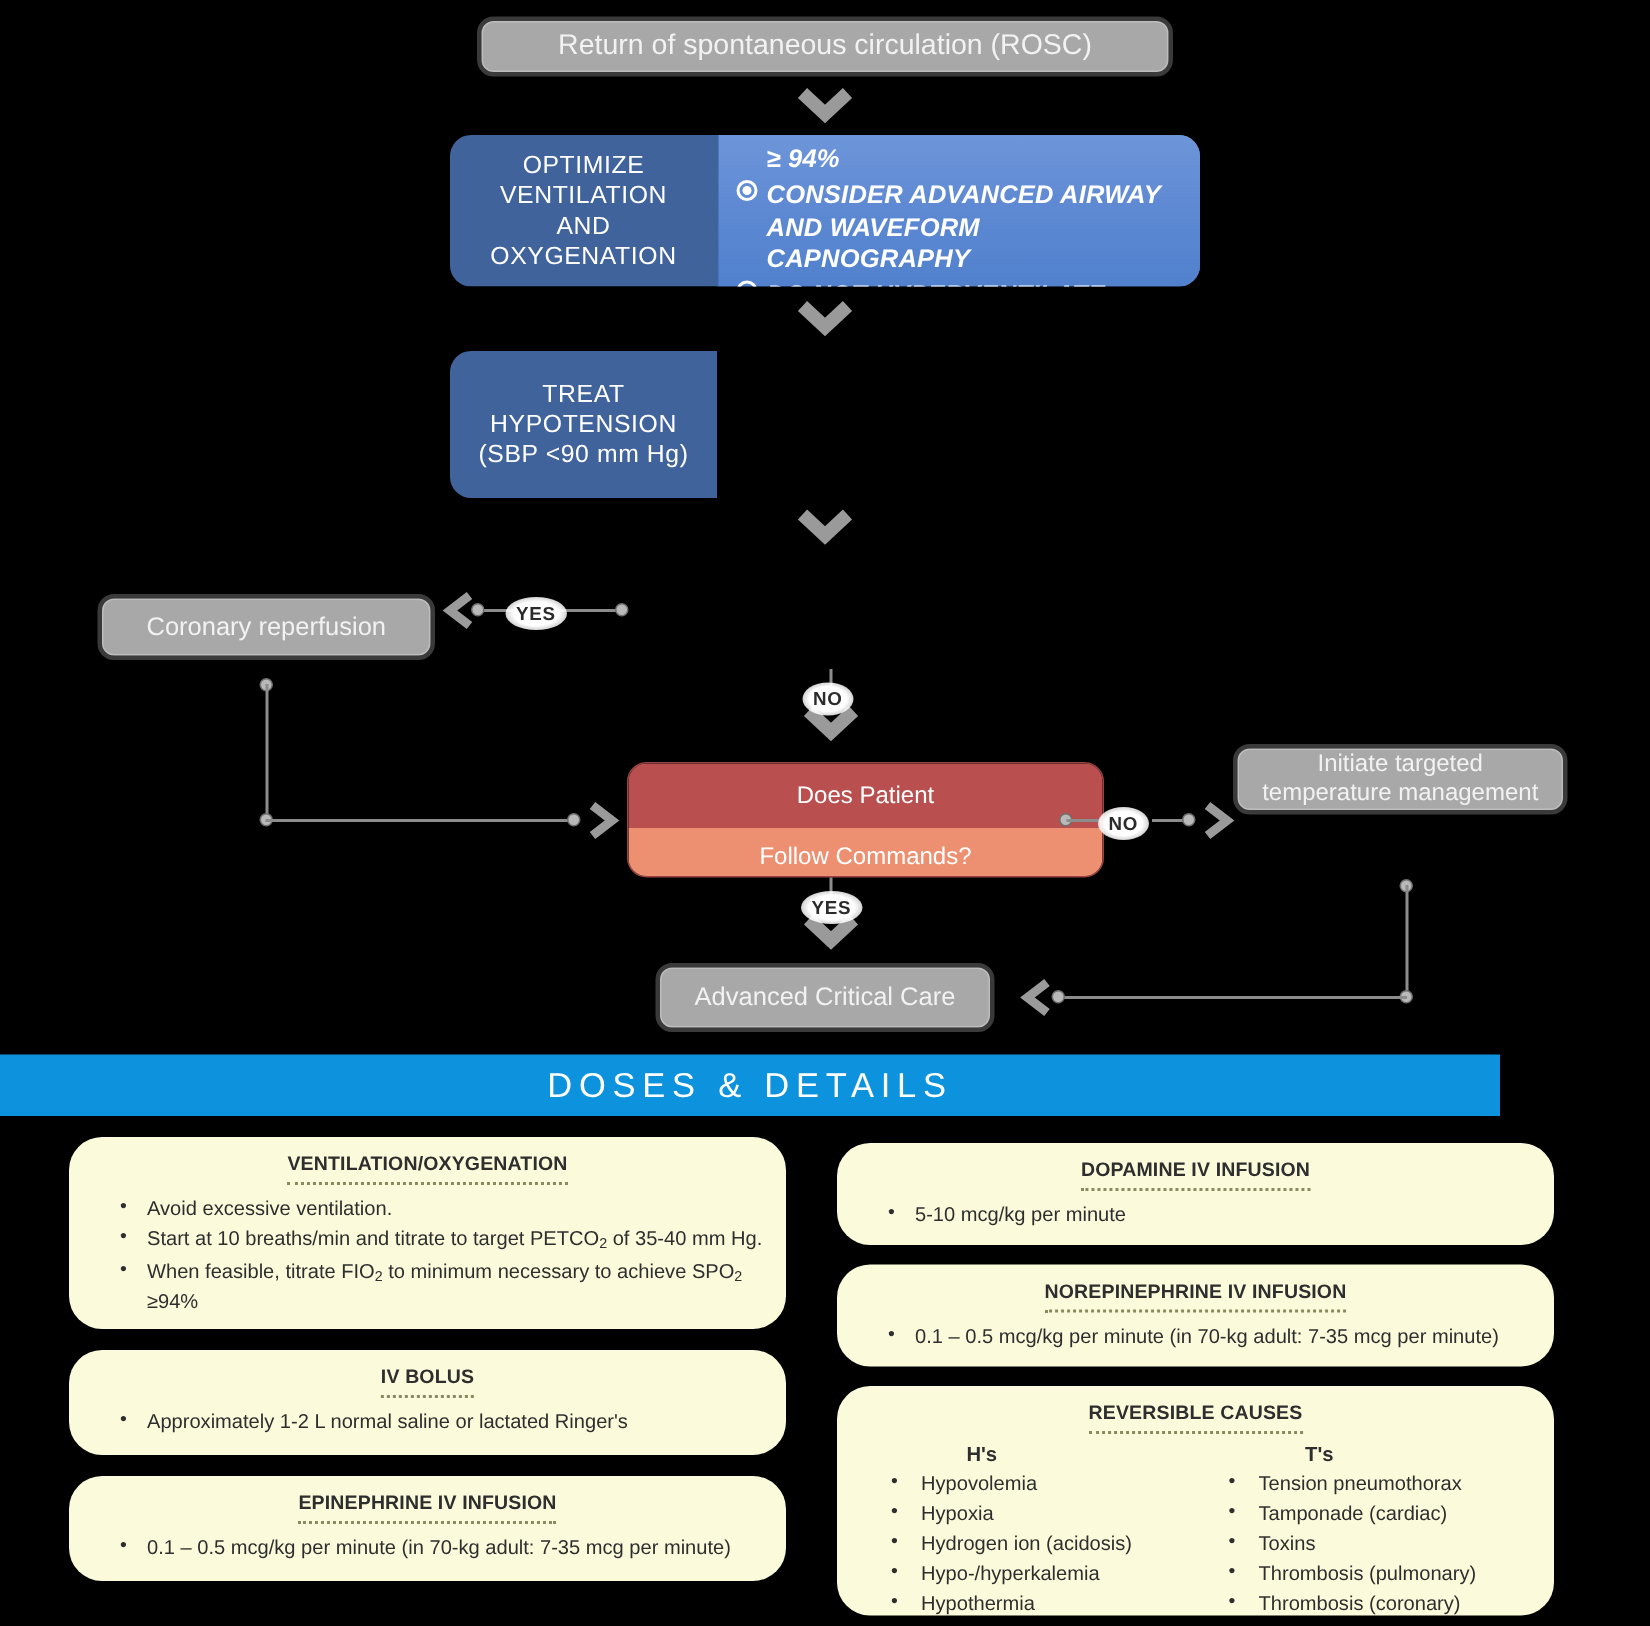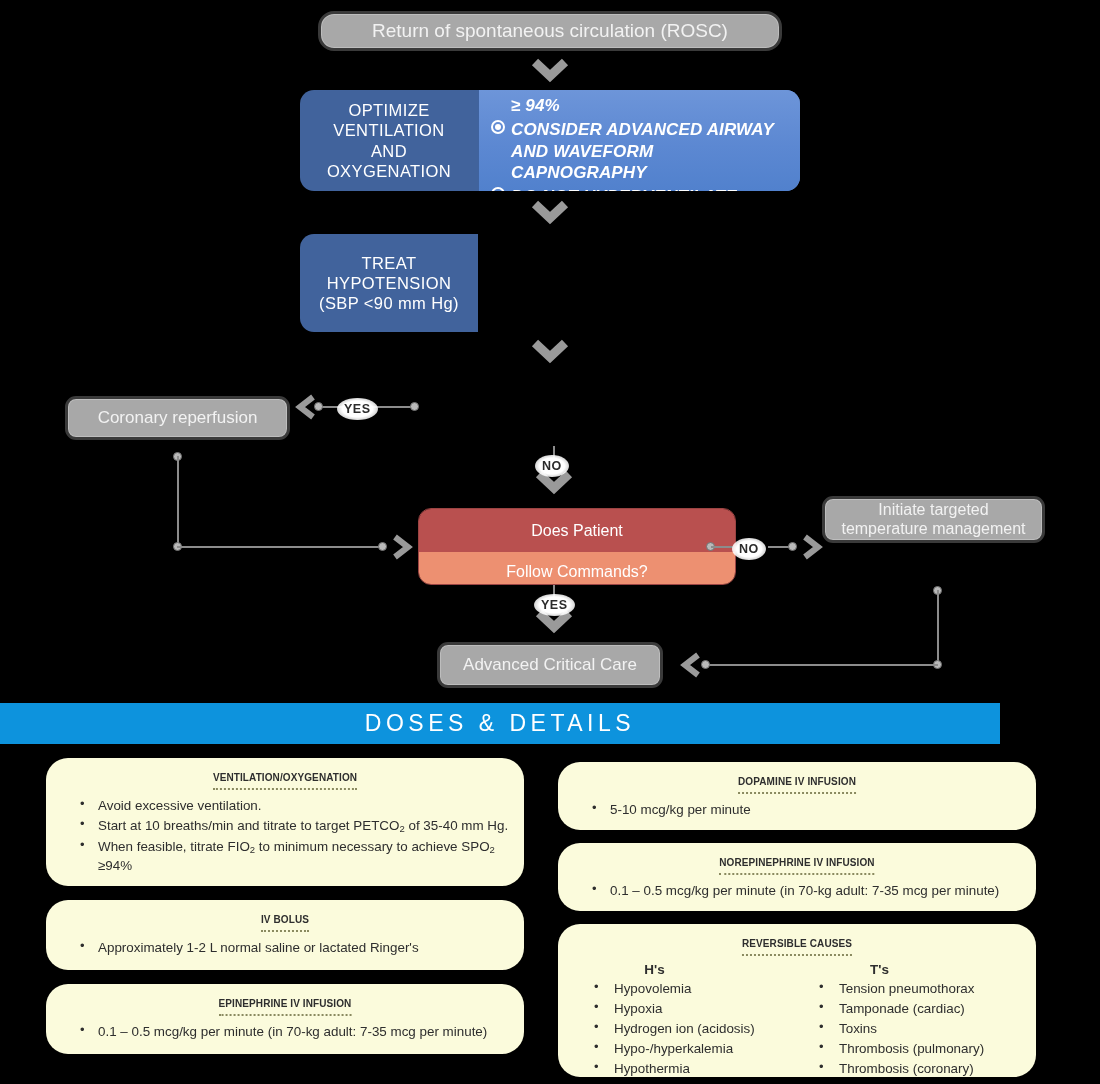--- a/index.html
+++ b/index.html
@@ -156,21 +156,21 @@
   .card {
     position: absolute;
     background: #fbfbdc;
     border-radius: 22px;
     padding: 9px 14px 11px;
     color: #2e2e2e;
   }
   .card .hd {
     text-align: center;
     font-weight: bold;
-    font-size: 10px;
+    font-size: 13px;
     letter-spacing: .1px;
     display: inline-block;
     position: relative;
     left: 50%;
     transform: translateX(-50%);
     padding-bottom: 5px;
     border-bottom: 2.5px dotted #8a8a60;
     margin-bottom: 6px;
   }
   .card ul { list-style: none; }
@@ -201,21 +201,21 @@
     padding-right: 60px;
   }
   .rc-col li { padding-left: 42px; font-size: 13.4px; line-height: 1.42; }
   .rc-col li::before { left: 22px; }
 </style>
 </head>
 <body>
 
 <div id="root">
 
-  <div class="node greybox" style="left:318px; top:11px; width:464px; height:40px; font-size:19px;border-radius:16px;">
+  <div class="node greybox" style="left:318px; top:11px; width:464px; height:40px; font-size:19px;">
     <span>Return of spontaneous circulation (ROSC)</span>
   </div>
 
   <svg class="chev-down" style="left:531px; top:58px;" width="38" height="26" viewBox="0 0 38 26">
     <polyline points="4,4 19,18 34,4" fill="none" stroke="#9a9a9a" stroke-width="9" stroke-linecap="butt" stroke-linejoin="miter"></polyline>
   </svg>
 
   <div class="node bluepanel" style="left:300px; top:90px; width:500px; height:101px;">
     <div class="left">
       <span>

